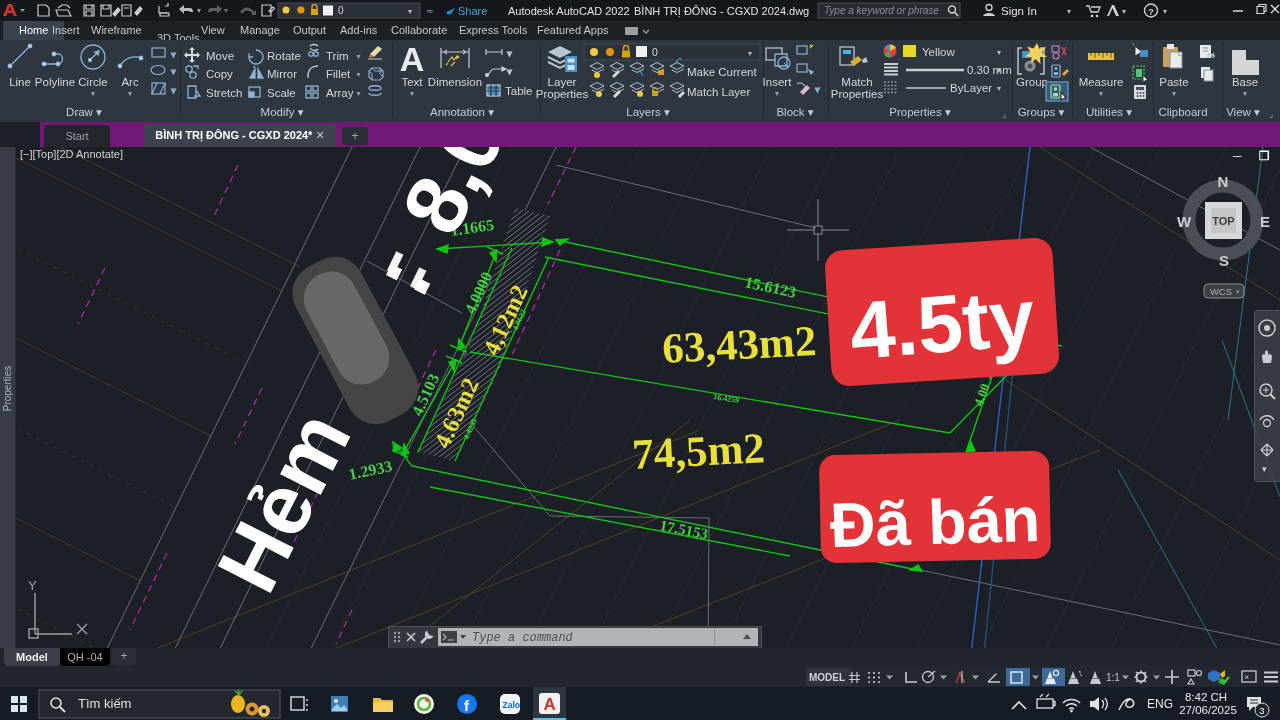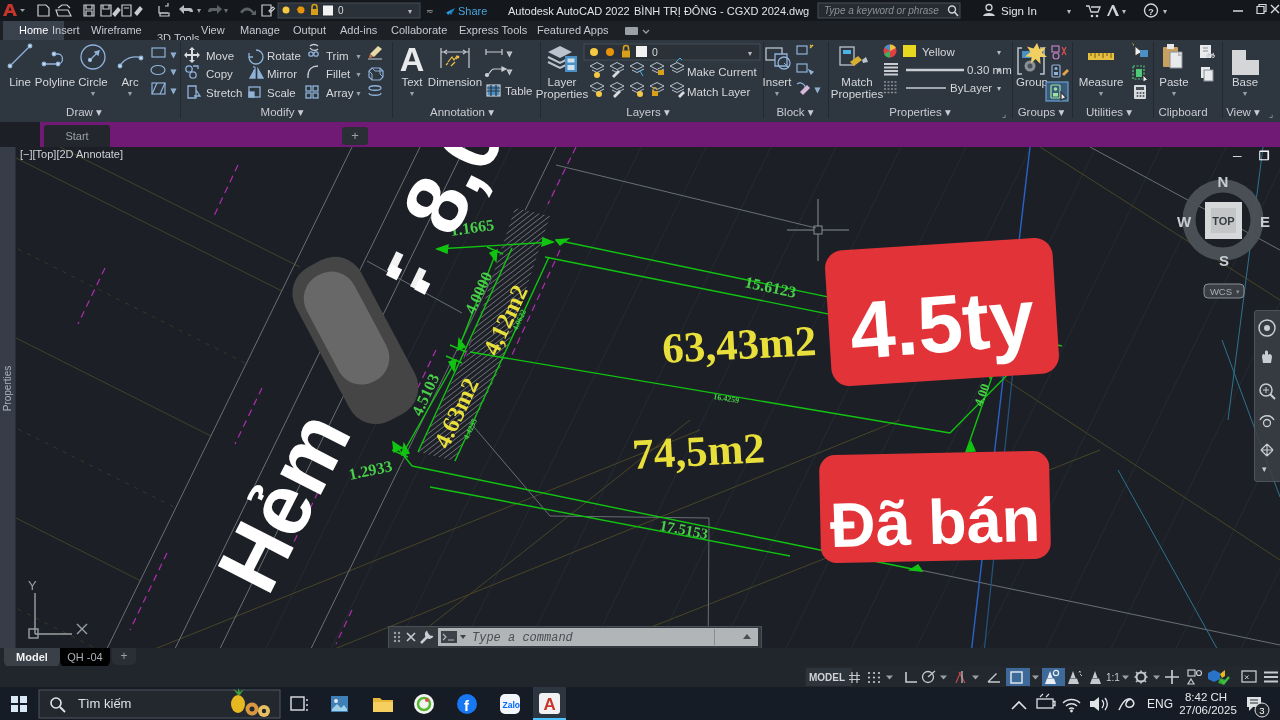--- a/index.html
+++ b/index.html
@@ -384,20 +384,21 @@
 
     <path d="M1232 10 h14 v10 h13 v15 h-27 z" fill="#d4d6d8"></path>
     <text x="1245" y="46" fill="#d5d8db" font-size="11.5" text-anchor="middle">Base</text>
     <text x="1245" y="56" fill="#9aa0a6" font-size="7" text-anchor="middle">▼</text>
     <text x="1243" y="76" fill="#c9ccd1" font-size="11.5" text-anchor="middle">View  ▾</text>
     <text x="1269" y="77" fill="#9aa0a6" font-size="9">⌟</text>
   </svg>
   </div>
   <div id="filetabs" class="abs">
     <div style="position:absolute;left:4px;top:3px;width:66px;height:22px;background:#23272d;border-radius:3px 3px 0 0;color:#9aa0a6;font-size:11px;line-height:22px;text-align:center;">Start</div>
+    <div style="position:absolute;left:104px;top:2px;width:192px;height:23px;background:#3d434e;border-radius:3px 3px 0 0;color:#fff;font-size:11px;font-weight:bold;line-height:23px;text-align:center;">BÌNH TRỊ ĐÔNG - CGXD 2024* <span style="font-weight:normal;color:#c9ccd1">✕</span></div>
     <div style="position:absolute;left:302px;top:5px;width:26px;height:18px;background:#2a2f35;border-radius:3px;color:#9aa0a6;font-size:13px;line-height:17px;text-align:center;">+</div>
   </div>
   <div id="draw" class="abs">
   <svg width="1280" height="516" viewBox="0 147 1280 516" style="position:absolute;left:0;top:0" font-family="Liberation Serif, serif">
     <defs>
       <pattern id="hatchfine" width="4.2" height="4.2" patternUnits="userSpaceOnUse" patternTransform="rotate(-38)">
         <rect width="4.2" height="4.2" fill="#1d2127"></rect>
         <path d="M0 0 H5" stroke="#d8dde2" stroke-width="0.7"></path>
       </pattern>
     </defs>

